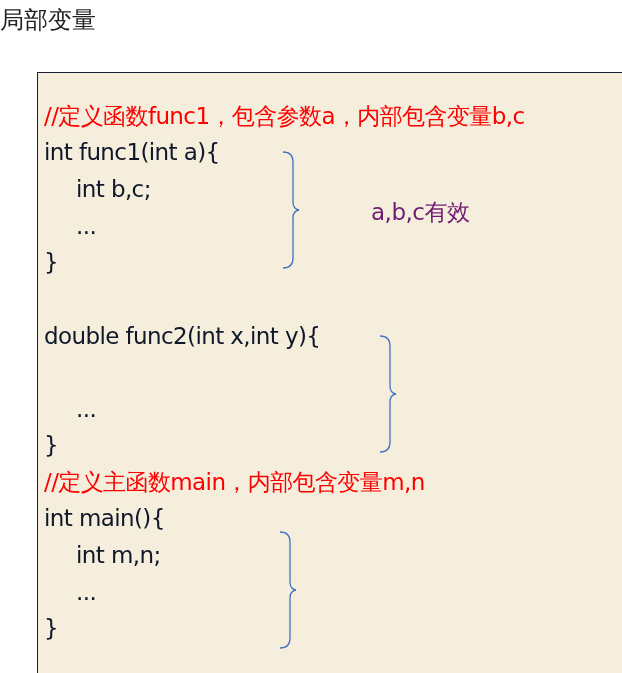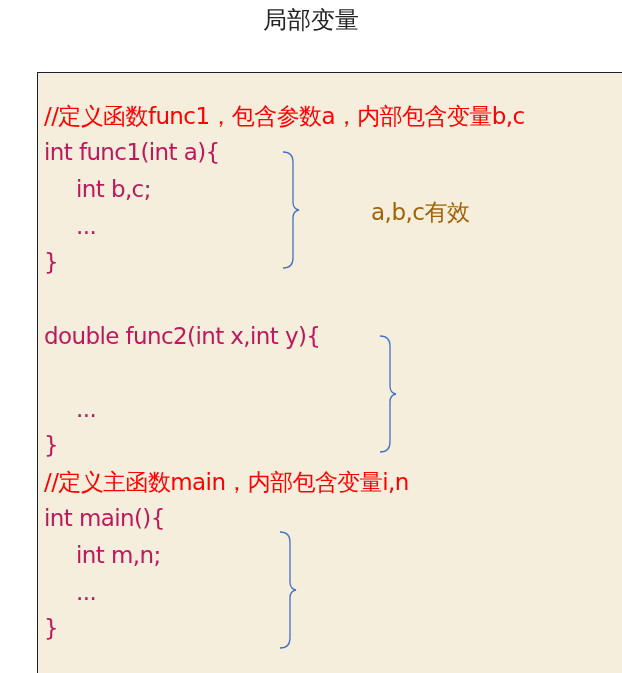--- a/index.html
+++ b/index.html
@@ -1,24 +1,24 @@
 <!DOCTYPE html>
 <html><head>
 <meta charset="utf-8">
 <style>
   html, body { margin:0; padding:0; background:#ffffff; }
   body { width:622px; height:673px; position:relative; overflow:hidden; font-family:"DejaVu Sans","Liberation Sans",sans-serif; }
-  .title { position:absolute; left:0; width:622px; top:4px; text-align:center; font-size:24px; color:#222; }
+  .title { position:absolute; left:0; width:622px; top:4px; font-size:24px; color:#222; }
   .box { position:absolute; left:13px; top:72px; width:596px; height:606px; background:#F5EEDC; border:1px solid #1a1f33; box-sizing:border-box;margin-left:24px; }
   .line { position:absolute; left:6px; font-size:23px; line-height:30px; white-space:nowrap; letter-spacing:-0.6px; }
   .comment { color:#ff0000; }
-  .code { color:#be185d; }
+  .code { color:#0f172a; }
   .indent { left:38px; }
   .brace { position:absolute; }
-  .note { position:absolute; color:#a16207; font-size:23px; line-height:30px; white-space:nowrap; letter-spacing:-0.5px; }
+  .note { position:absolute; color:#701a75; font-size:23px; line-height:30px; white-space:nowrap; letter-spacing:-0.5px; }
 </style>
 </head>
 <body>
 
 <div class="title">局部变量</div>
 
 <div class="box">
 
   <div class="line comment" style="top:28px">//定义函数func1，包含参数a，内部包含变量b,c</div>
   <div class="line code" style="top:64px">int func1(int a){</div>
@@ -30,21 +30,21 @@
   </svg>
   <div class="note" style="left:333px;top:124px">a,b,c有效</div>
 
   <div class="line code" style="top:248px">double func2(int x,int y){</div>
   <div class="line code indent" style="top:321px">...</div>
   <div class="line code" style="top:357px">}</div>
   <svg class="brace" style="left:340px;top:261px" width="30" height="120">
     <path d="M2 2 Q12 2 12 12 L12 52 Q12 59 18 60 Q12 61 12 68 L12 108 Q12 118 2 118" fill="none" stroke="#4472C4" stroke-width="1.3"></path>
   </svg>
 
-  <div class="line comment" style="top:394px">//定义主函数main，内部包含变量i,n</div>
+  <div class="line comment" style="top:394px">//定义主函数main，内部包含变量m,n</div>
   <div class="line code" style="top:430px">int main(){</div>
   <div class="line code indent" style="top:467px">int m,n;</div>
   <div class="line code indent" style="top:504px">...</div>
   <div class="line code" style="top:540px">}</div>
   <svg class="brace" style="left:240px;top:457px" width="30" height="120">
     <path d="M2 2 Q12 2 12 12 L12 52 Q12 59 18 60 Q12 61 12 68 L12 108 Q12 118 2 118" fill="none" stroke="#4472C4" stroke-width="1.3"></path>
   </svg>
 </div>
 
 </body></html>

